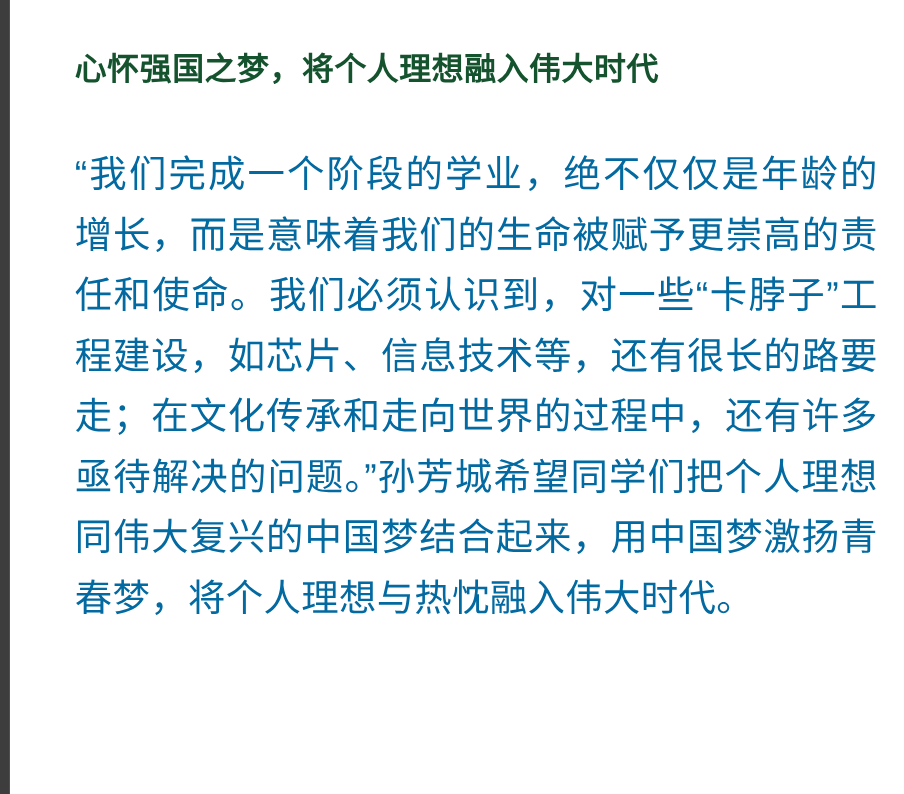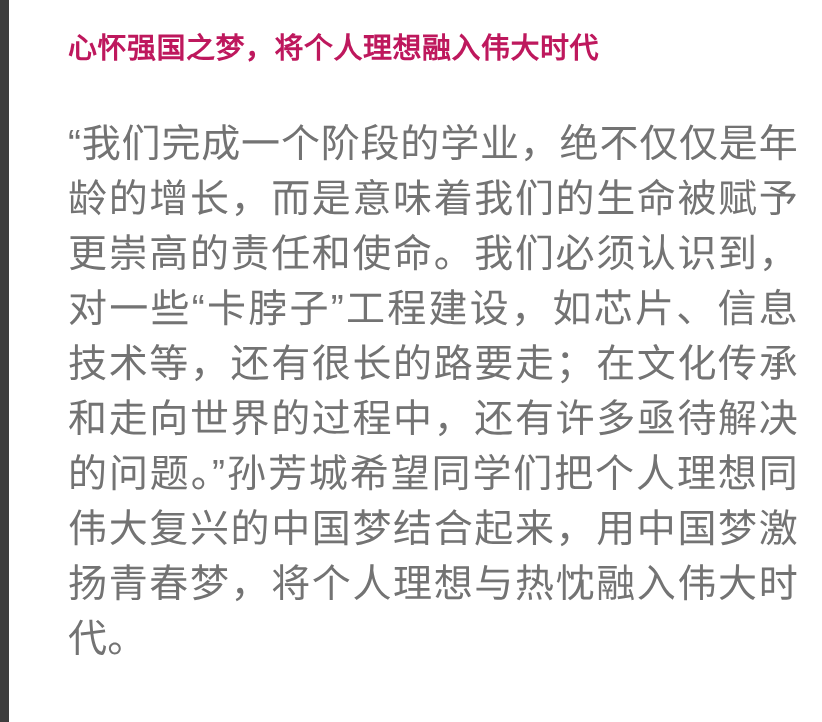--- a/index.html
+++ b/index.html
@@ -31,34 +31,34 @@
     background: #3d3d3d;
   }
   .content {
     position: absolute;
     left: 68px;
     top: 0;
     right: 24px;
   }
   .article-title {
     margin: 0;
-    padding-top: 30px;
+    padding-top: 46px;
     font-size: 29px;
     line-height: 1.3;
     font-weight: bold;
     letter-spacing: 0.5px;
-    color: #be185d;
+    color: #14532d;
   }
   .article-body {
     margin: 0;
     padding-top: 48px;
-    font-size: 39px;
+    font-size: 34px;
     line-height: 55px;
     letter-spacing: 0.3px;
-    color: #737373;
+    color: #0369a1;
     text-align: justify;
     text-justify: inter-ideograph;
     max-width: 730px;
     white-space: pre-wrap;
   }
 </style>
 </head>
 <body>
 
 <div class="page">

